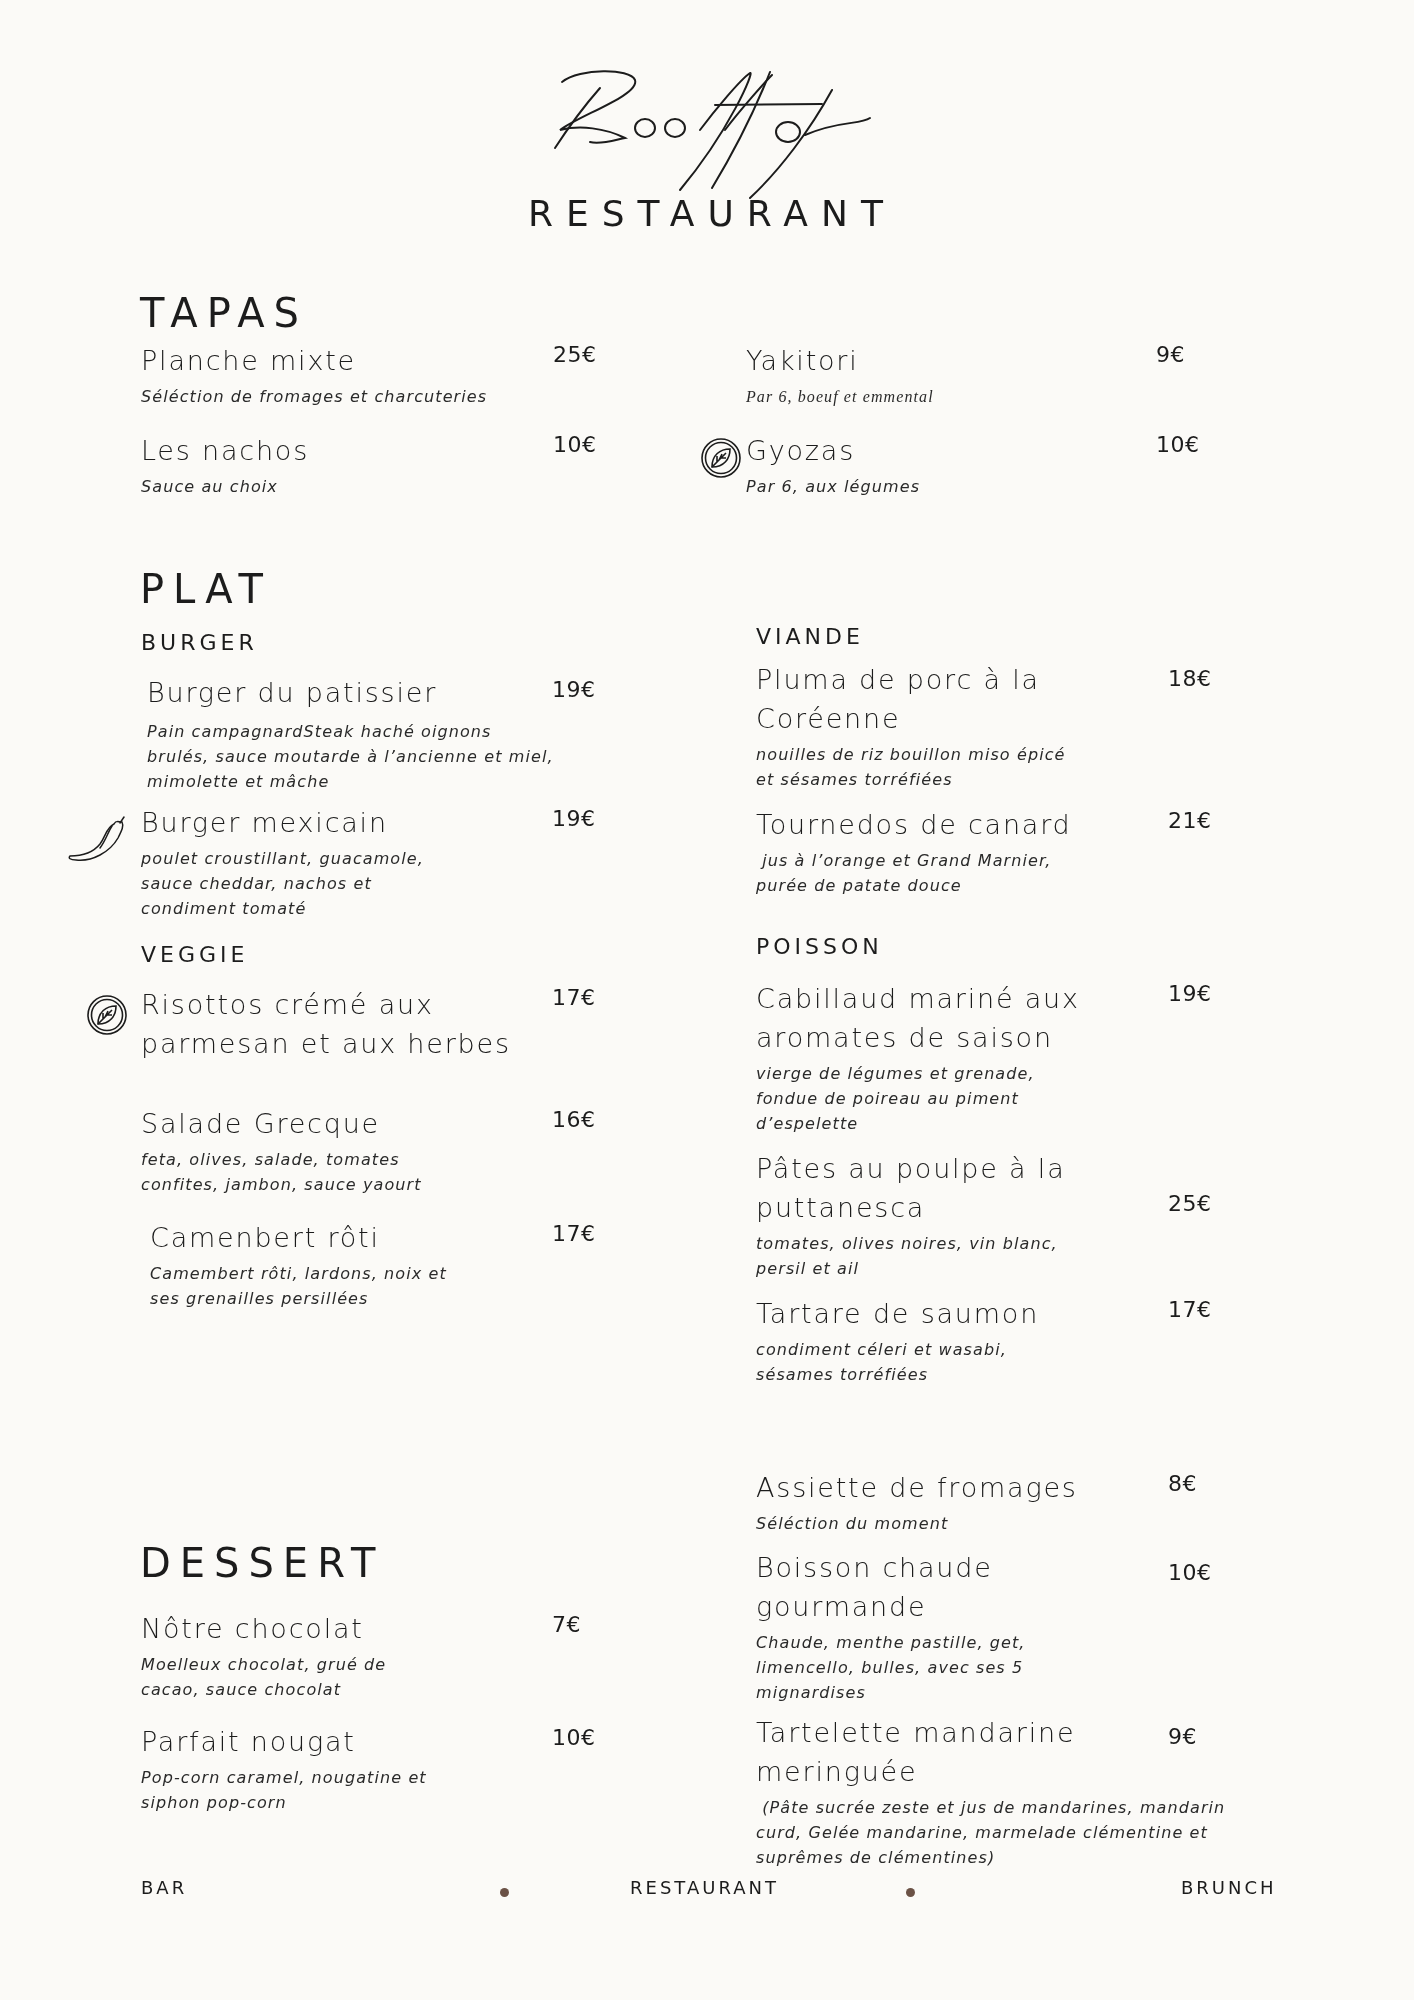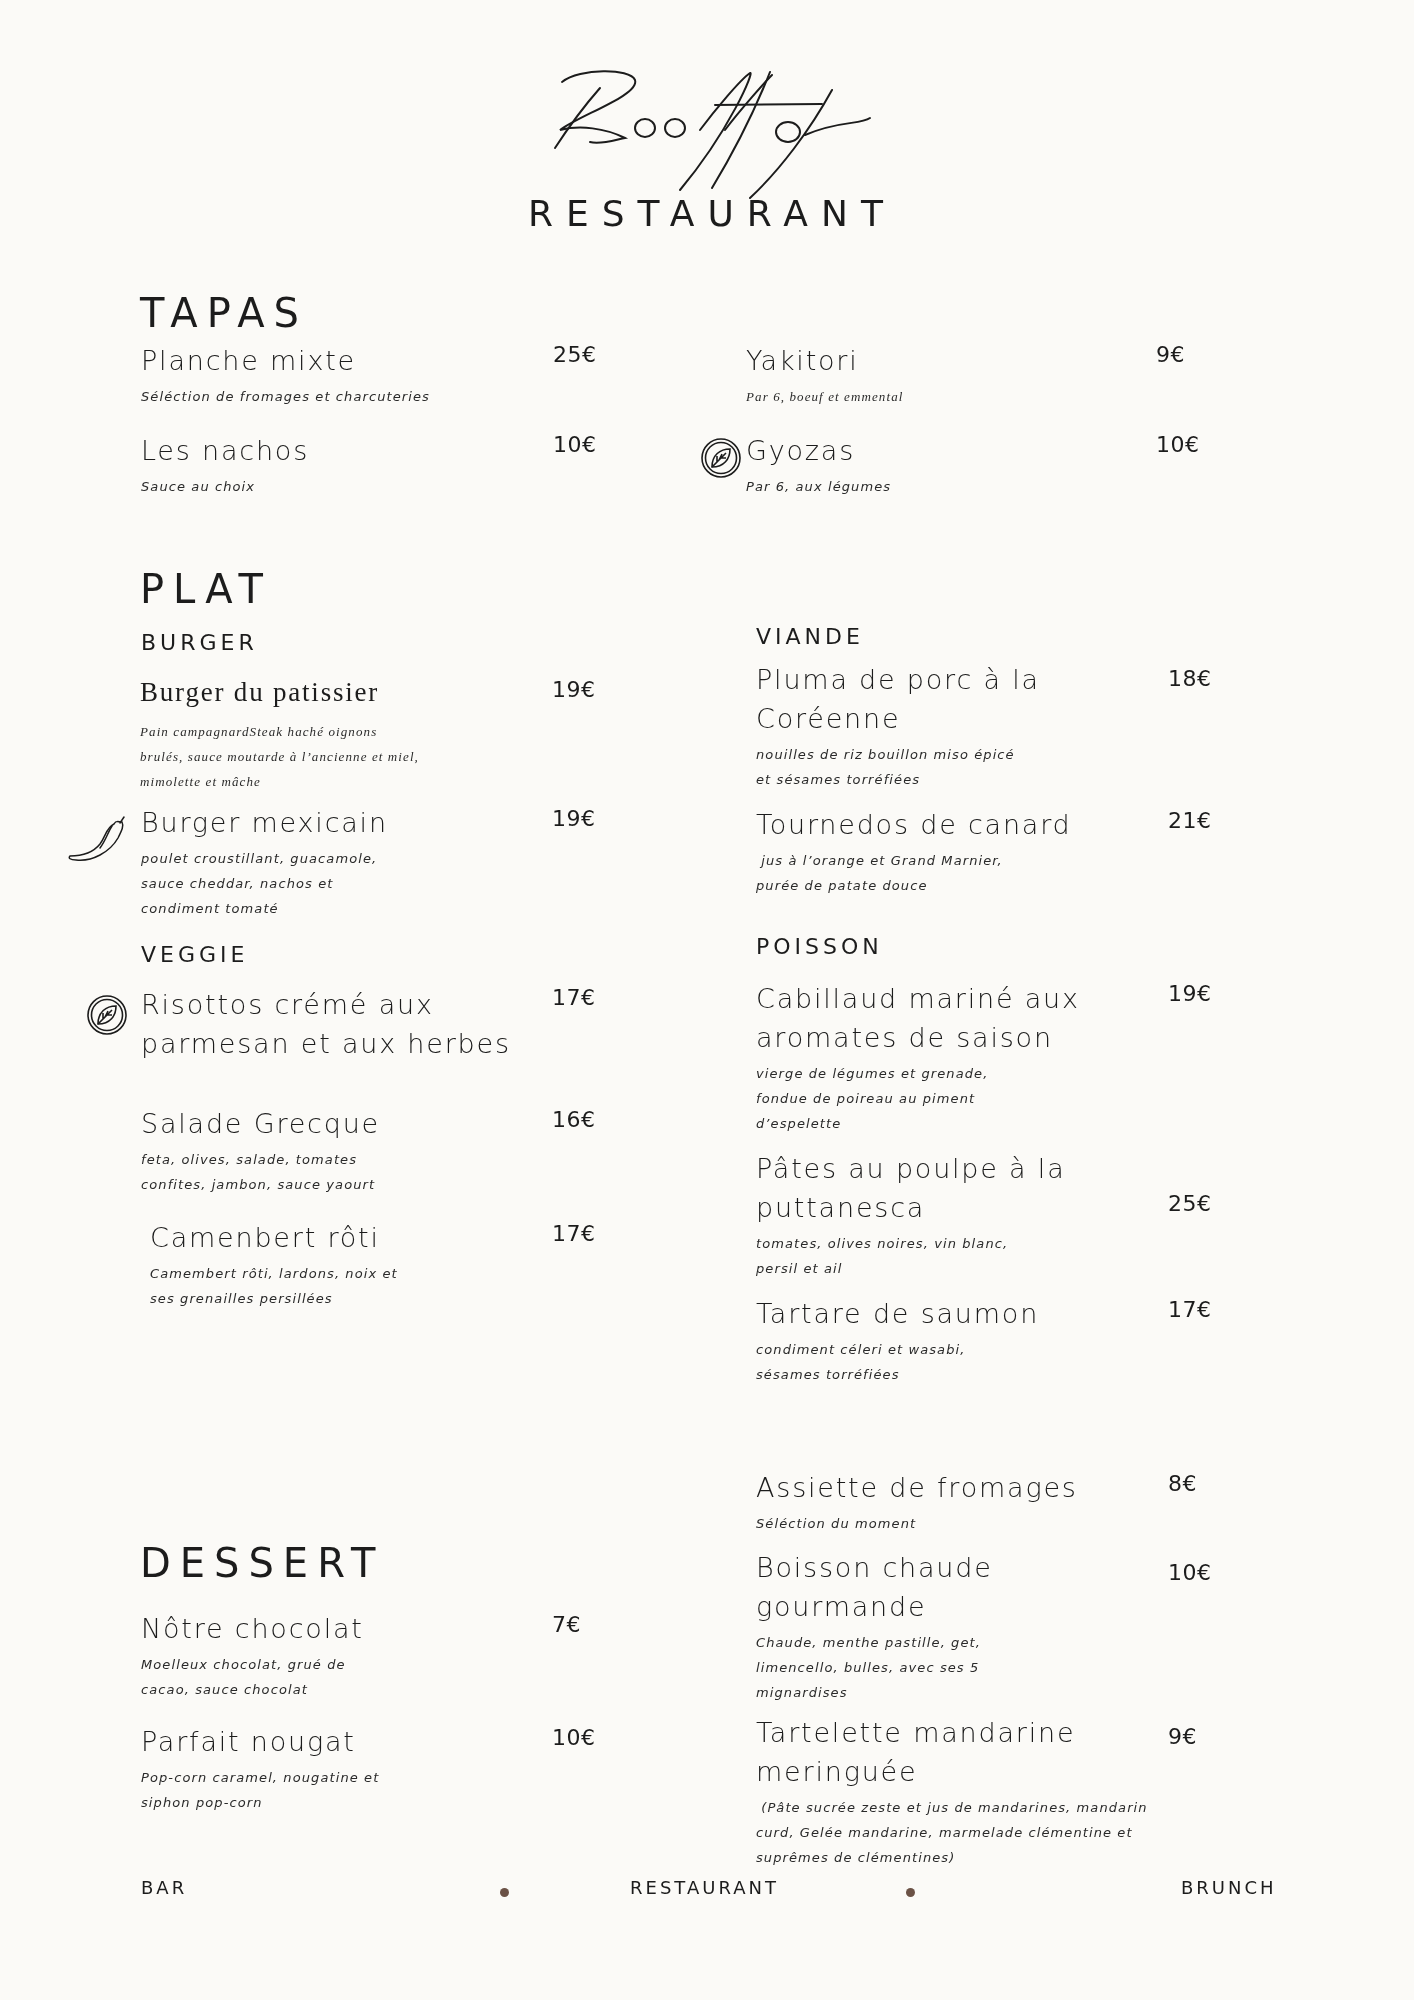--- a/index.html
+++ b/index.html
@@ -31,21 +31,21 @@
       font-size: 22px; letter-spacing: 4px;
       color: #1c1c1c;
     }
     .item-name {
       font-size: 27px; letter-spacing: 1.8px;
       line-height: 39px;
       color: #1c1c1c;
       font-weight: 300;
     }
     .item-desc {
-      font-size: 13px; letter-spacing: 1.1px;
+      font-size: 16px; letter-spacing: 1.1px;
       line-height: 25px;
       font-style: italic;
       color: #2a2a2a;
     }
     .price {
       font-size: 22px; letter-spacing: 0.5px;
       color: #1c1c1c;
     }
     .footer-label {
       font-size: 18px; letter-spacing: 3px;
@@ -113,21 +113,21 @@
 <div class="abs" style="left:746px; top:431px;">
   <div class="item-name">Gyozas</div>
   <div class="item-desc" style="margin-top:4px;">Par 6, aux légumes</div>
 </div>
 <div class="abs price" style="left:1156px; top:432px;">10€</div>
 
 <div class="abs section-title" style="left:140px; top:566px;">PLAT</div>
 
 <div class="abs sub-title" style="left:141px; top:630px;">BURGER</div>
 
-<div class="abs" style="left:140px; top:673px;font-family:Liberation Serif, serif;">
+<div class="abs" style="left:147px; top:673px;">
   <div class="item-name">Burger du patissier</div>
   <div class="item-desc" style="margin-top:7px;">
     <div>Pain campagnardSteak haché oignons</div>
     <div>brulés, sauce moutarde à l’ancienne et miel,</div>
     <div>mimolette et mâche</div>
   </div>
 </div>
 <div class="abs price" style="left:552px; top:677px;">19€</div>
 
 <div class="abs icon" style="left:66px; top:816px;">

